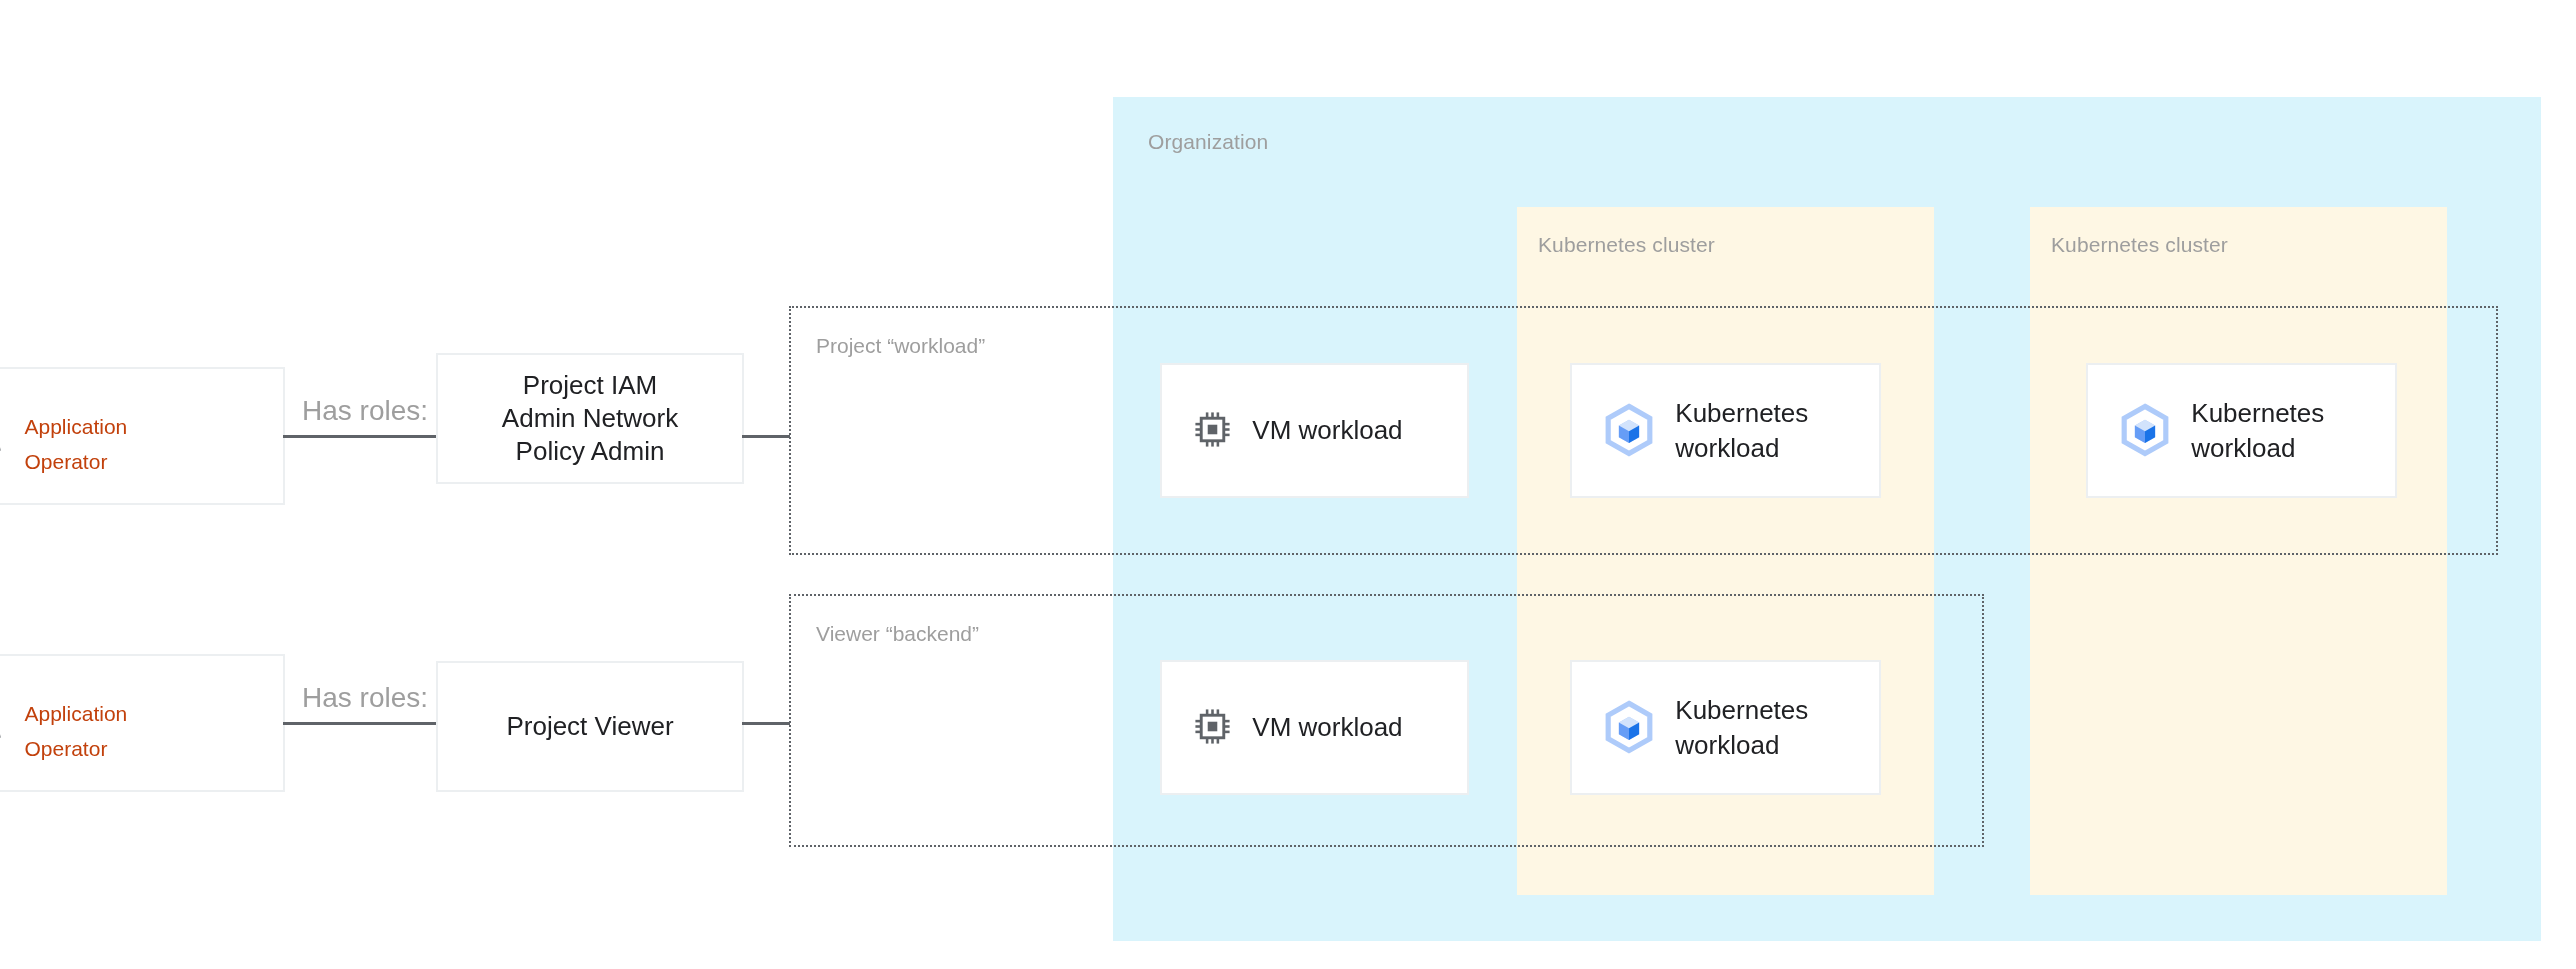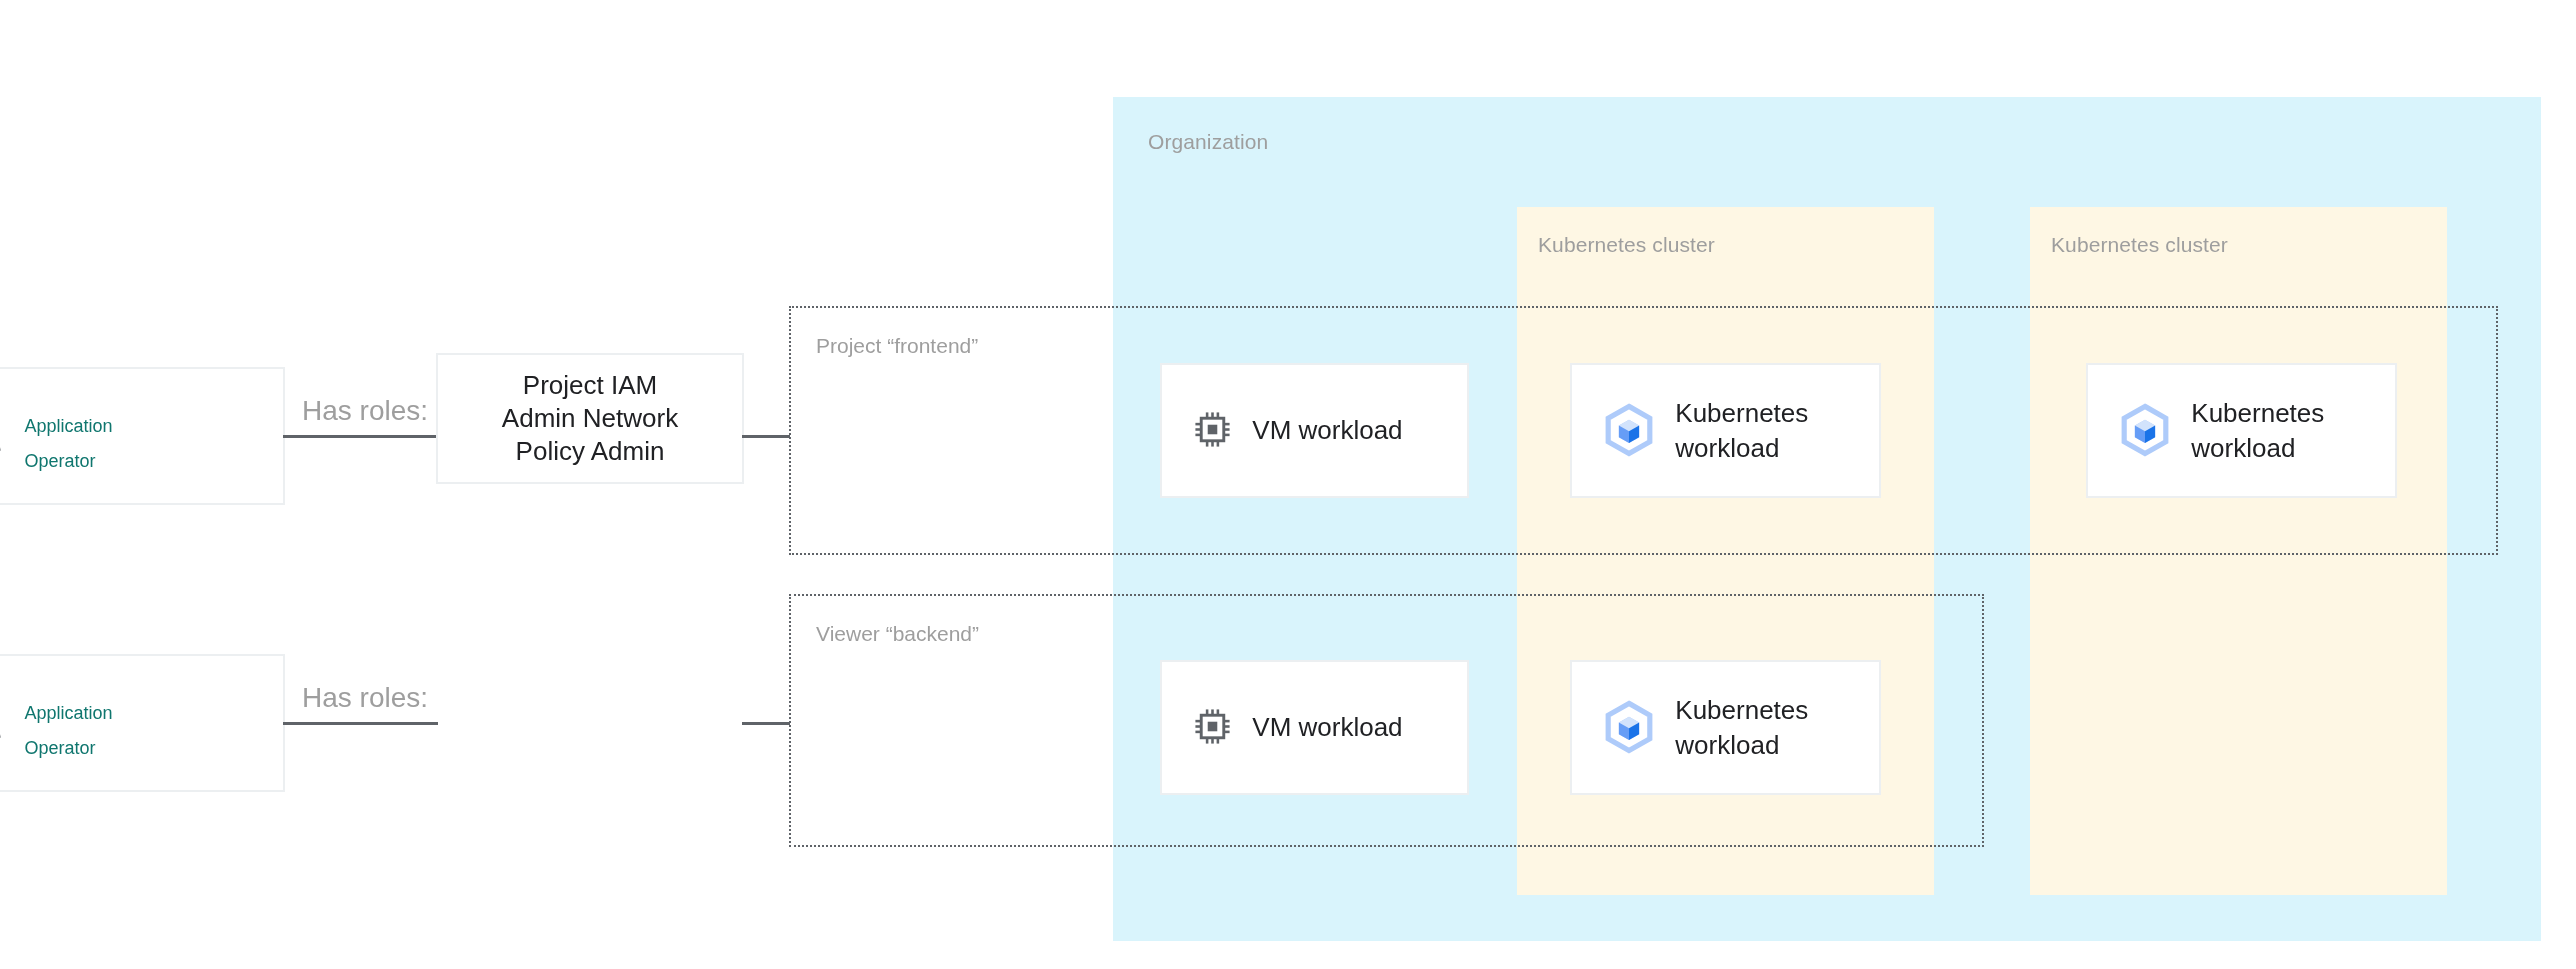--- a/index.html
+++ b/index.html
@@ -70,22 +70,22 @@
   .actor-card {
     background: #ffffff;
     border: 2.1px solid #eceff1;
     display: flex;
     align-items: center;
     box-sizing: border-box;
     padding-left: 23.5px;
     gap: 18px;
   }
   .actor-label {
-    color: #0f766e;
-    font-size: 18px;
+    color: #c2410c;
+    font-size: 21px;
     line-height: 35px;
     white-space: pre-line;
     margin-top: 16px;
   }
 
   
   .workload-card {
     background: #ffffff;
     border: 2.1px solid #eceff1;
     display: flex;
@@ -127,21 +127,21 @@
 
   <div class="abs cluster-region" style="left:1517px; top:207px; width:417px; height:688px;">
     <span class="region-label" style="left:21px; top:26px;">Kubernetes cluster</span>
   </div>
 
   <div class="abs cluster-region" style="left:2030px; top:207px; width:417px; height:688px;">
     <span class="region-label" style="left:21px; top:26px;">Kubernetes cluster</span>
   </div>
 
   <div class="abs project-region" style="left:789px; top:306px; width:1709px; height:249px;">
-    <span class="project-label" style="left:25px; top:26px;">Project “frontend”</span>
+    <span class="project-label" style="left:25px; top:26px;">Project “workload”</span>
   </div>
 
   <div class="abs project-region" style="left:789px; top:594px; width:1195px; height:253px;">
     <span class="project-label" style="left:25px; top:26px;">Viewer “backend”</span>
   </div>
 
   <div class="abs actor-card" style="left:-62px; top:367px; width:347px; height:138px;">
     <span class="icon">
       <svg width="43" height="43" viewBox="0 0 24 24" aria-hidden="true">
         <circle cx="12" cy="7.2" r="4.2" fill="#5f6368"></circle>
@@ -170,20 +170,23 @@
         <path d="M3.6 20.5c0-4.2 3.8-6.6 8.4-6.6s8.4 2.4 8.4 6.6z" fill="#5f6368"></path>
       </svg>
     </span>
     <span class="actor-label">Application
 Operator</span>
   </div>
 
   <div class="abs connector" style="left:283px; top:722px; width:155px;"></div>
   <span class="edge-label" style="left:302px; top:686px;">Has roles:</span>
 
+  <div class="abs card" style="left:436px; top:661px; width:308px; height:131px;">
+    <span class="card-text">Project Viewer</span>
+  </div>
 
   <div class="abs connector" style="left:742px; top:722px; width:48px;"></div>
 
   <div class="abs workload-card" style="left:1160px; top:363px; width:309px; height:135px;">
     <span class="icon">
       <svg width="41" height="41" viewBox="0 0 24 24" aria-hidden="true">
         <rect x="5.4" y="5.4" width="13.2" height="13.2" fill="none" stroke="#5f6368" stroke-width="1.7"></rect>
         <rect x="9.2" y="9.2" width="5.6" height="5.6" fill="#5f6368"></rect>
         <g fill="#5f6368">
           <rect x="8.1" y="2.0" width="1.5" height="3.0"></rect>

